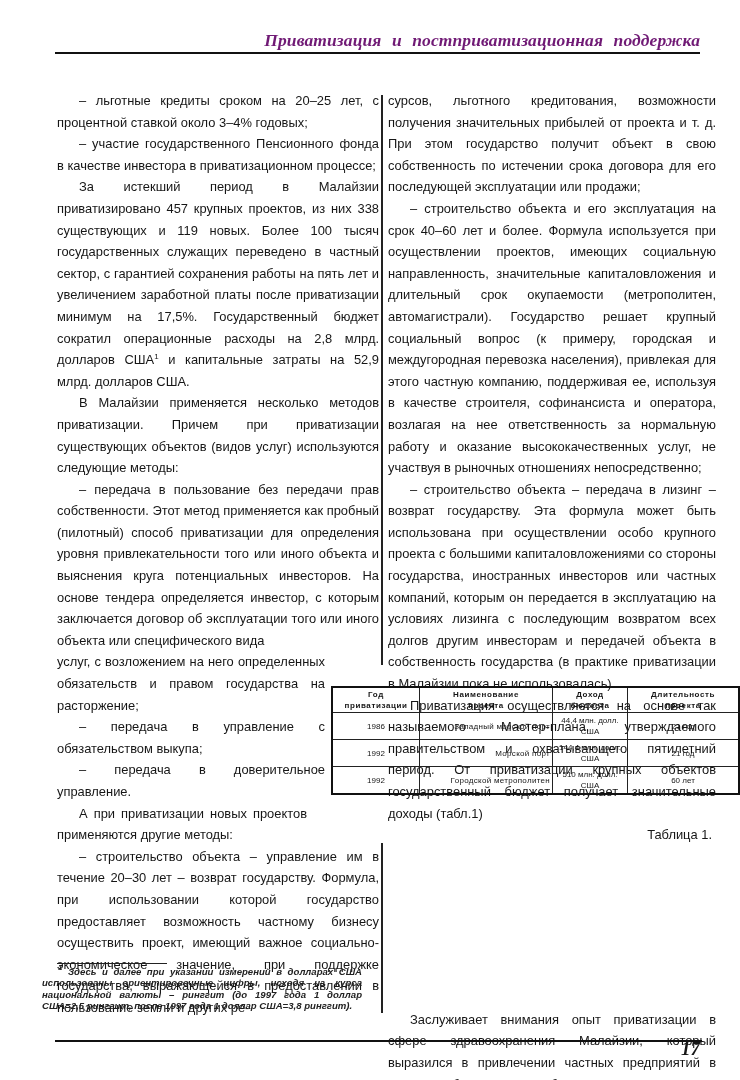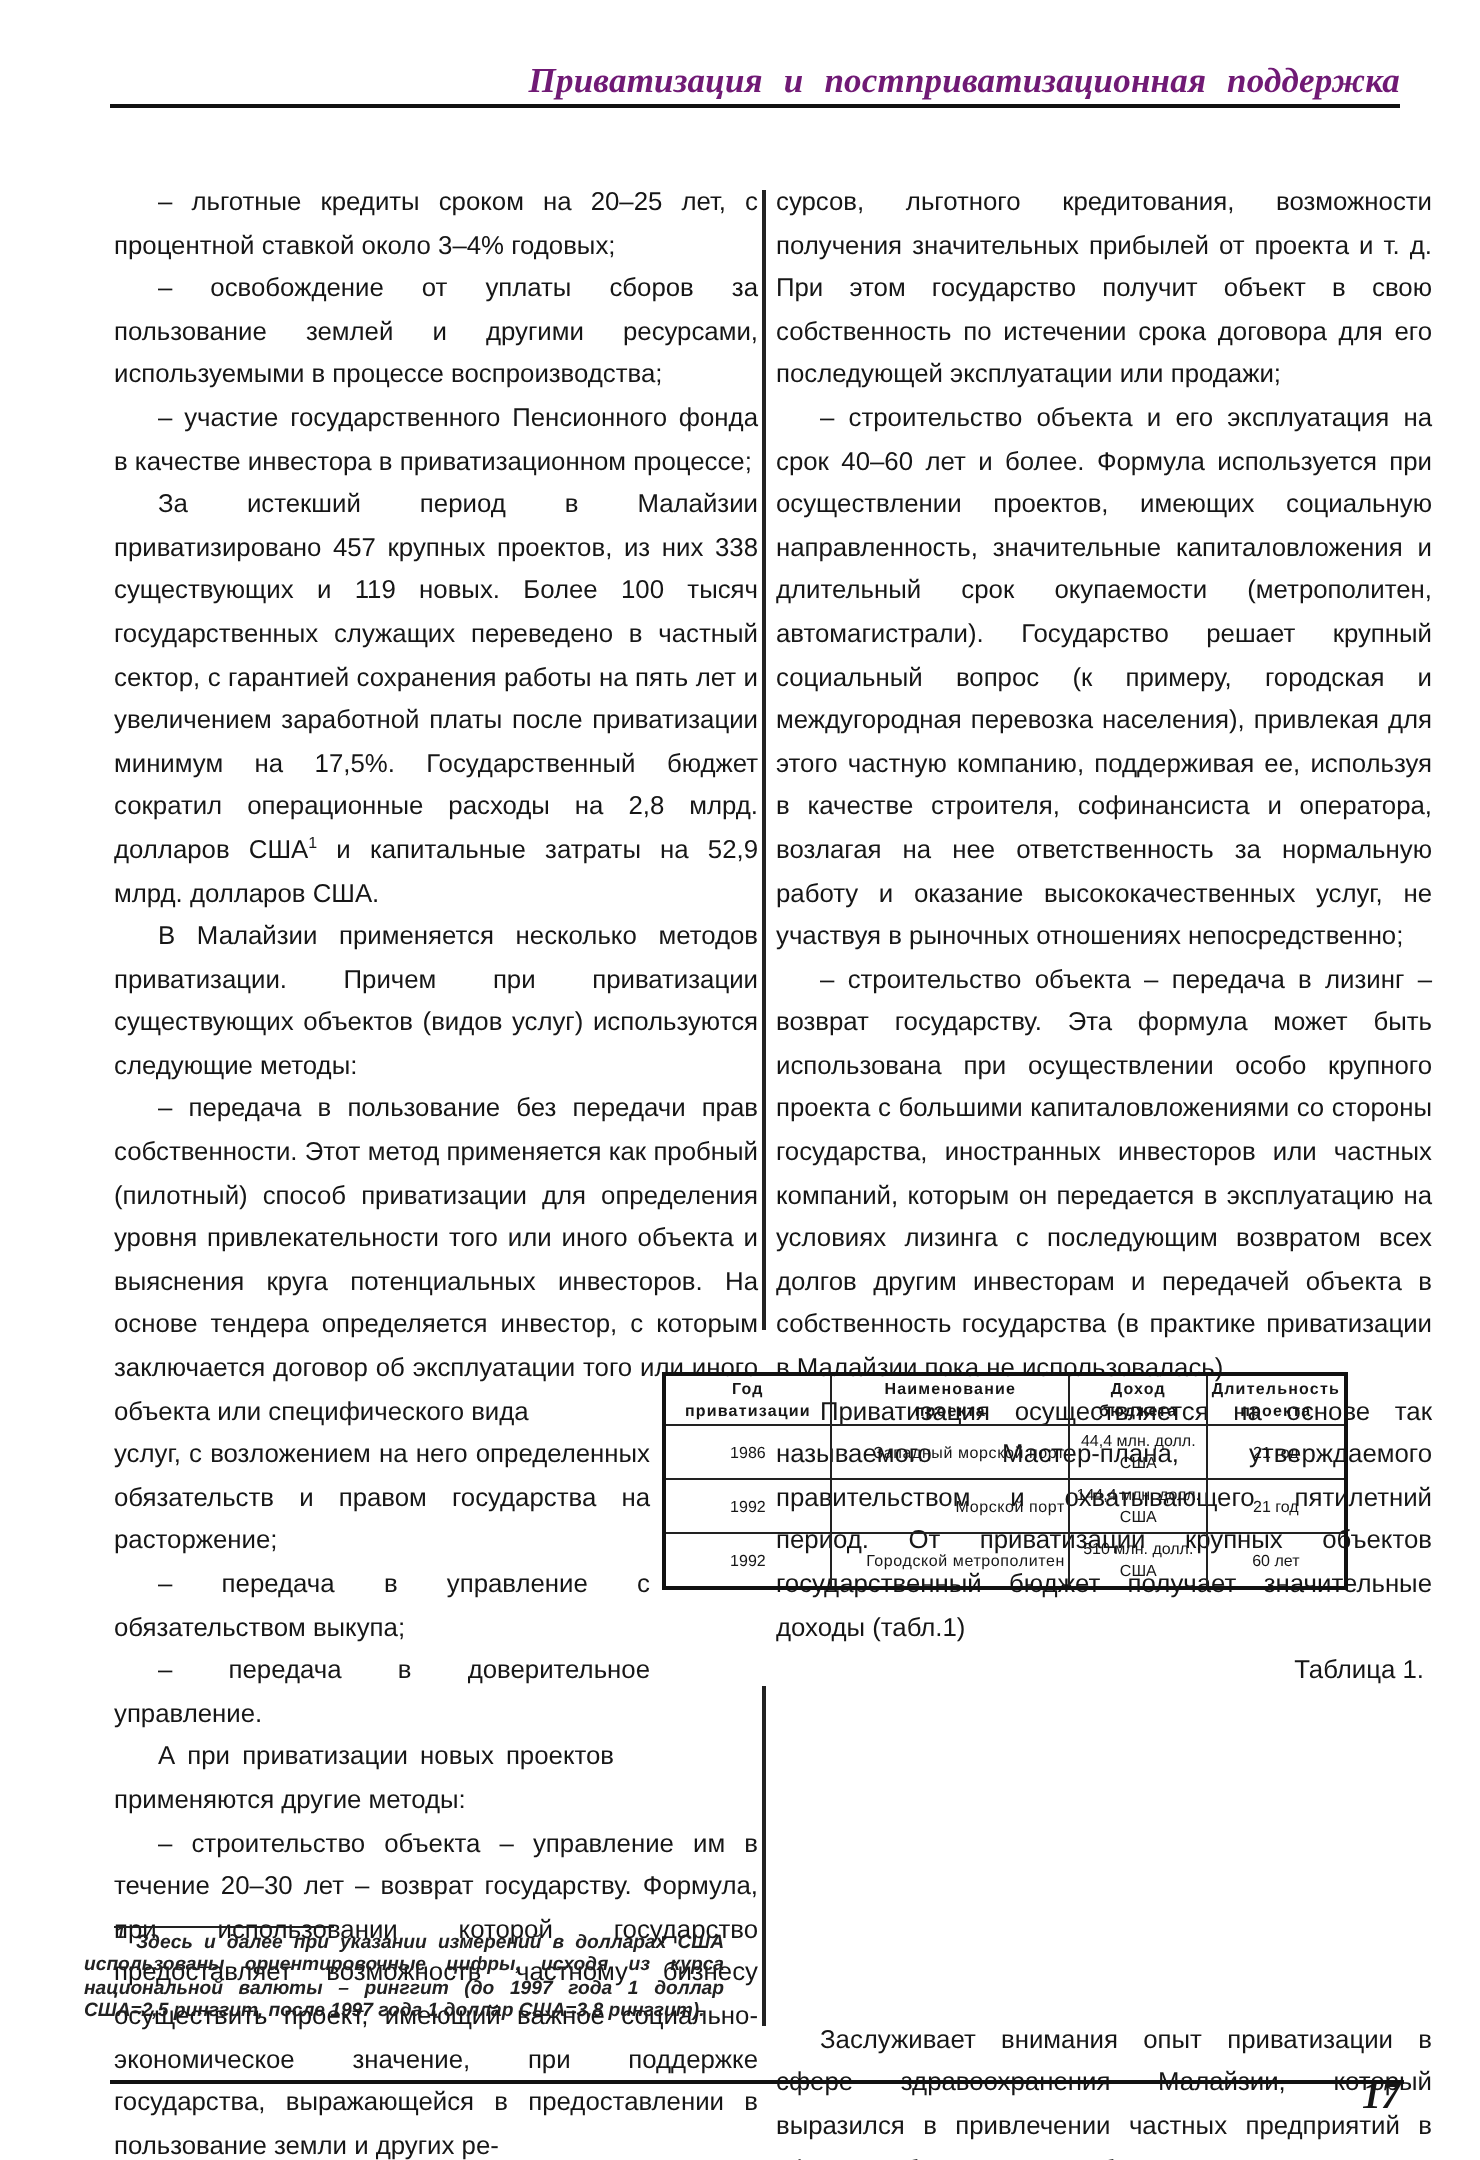--- a/index.html
+++ b/index.html
@@ -18,21 +18,21 @@
   }
   .col p { margin: 0; }
   .col .ind { text-indent: 22px; }
   .col-left { left: 57px; top: 90px; width: 322px; }
   .col-right { left: 388px; top: 90px; width: 328px; }
   .vdiv { position: absolute; width: 1.5px; background: #222; left: 381px; }
   .narrow { width: 268px; }
   sup { font-size: 8px; line-height: 0; vertical-align: 5px; }
   .table-caption { text-align: right; padding-right: 4px; margin-top: 8px; }
   .tbl {
-    position: absolute; left: 331px; top: 686px; width: 343px;
+    position: absolute; left: 331px; top: 686px; width: 409px;
     border-collapse: collapse; border: 2px solid #111; font-size: 8px; line-height: 11px;
   }
   .tbl th, .tbl td { border: 1px solid #222; padding: 0 2px; }
   .tbl th { font-weight: bold; text-align: center; height: 24px; letter-spacing: 0.6px; }
   .tbl td { height: 26px; }
   .tbl td.c { text-align: center; }
   .tbl td.l { text-align: right; letter-spacing: 0.3px; }
   .footnote-rule { position: absolute; left: 57px; top: 963px; width: 110px; height: 1px; background: #222; }
   .footnote {
     position: absolute; left: 42px; top: 966px; width: 320px;
@@ -49,21 +49,20 @@
 <body>
 
 <div class="header-title">Приватизация   и   постприватизационная  поддержка</div>
 <div class="header-rule"></div>
 
 <div class="vdiv" style="top:95px;height:570px;"></div>
 <div class="vdiv" style="top:843px;height:170px;"></div>
 
 <div class="col col-left">
   <p class="ind">– льготные кредиты сроком на 20–25 лет, с процентной ставкой около 3–4% годовых;</p>
-  <p class="ind">– освобождение от уплаты сборов за пользование землей и другими ресурсами, используемыми в процессе воспроизводства;</p>
   <p class="ind">– участие государственного Пенсионного фонда в качестве инвестора в приватизационном процессе;</p>
   <p class="ind">
     <span>За истекший период в Малайзии приватизировано 457 крупных проектов, из них 338 существующих и 119 новых. Более 100 тысяч государственных служащих переведено в частный сектор, с гарантией сохранения работы на пять лет и увеличением заработной платы после приватизации минимум на 17,5%. Государственный бюджет сократил операционные расходы на 2,8 млрд. долларов США</span><sup>1</sup>
     <span>и капитальные затраты на 52,9 млрд. долларов США.</span>
   </p>
   <p class="ind">В Малайзии применяется несколько методов приватизации. Причем при приватизации существующих объектов (видов услуг) используются следующие методы:</p>
   <p class="ind">– передача в пользование без передачи прав собственности. Этот метод применяется как пробный (пилотный) способ приватизации для определения уровня привлекательности того или иного объекта и выяснения круга потенциальных инвесторов. На основе тендера определяется инвестор, с которым заключается договор об эксплуатации того или иного объекта или специфического вида</p>
   <p class="narrow">услуг, с возложением на него определенных обязательств и правом государства на расторжение;</p>
   <p class="ind narrow">– передача в управление с обязательством выкупа;</p>
   <p class="ind narrow">– передача в доверительное управление.</p>

